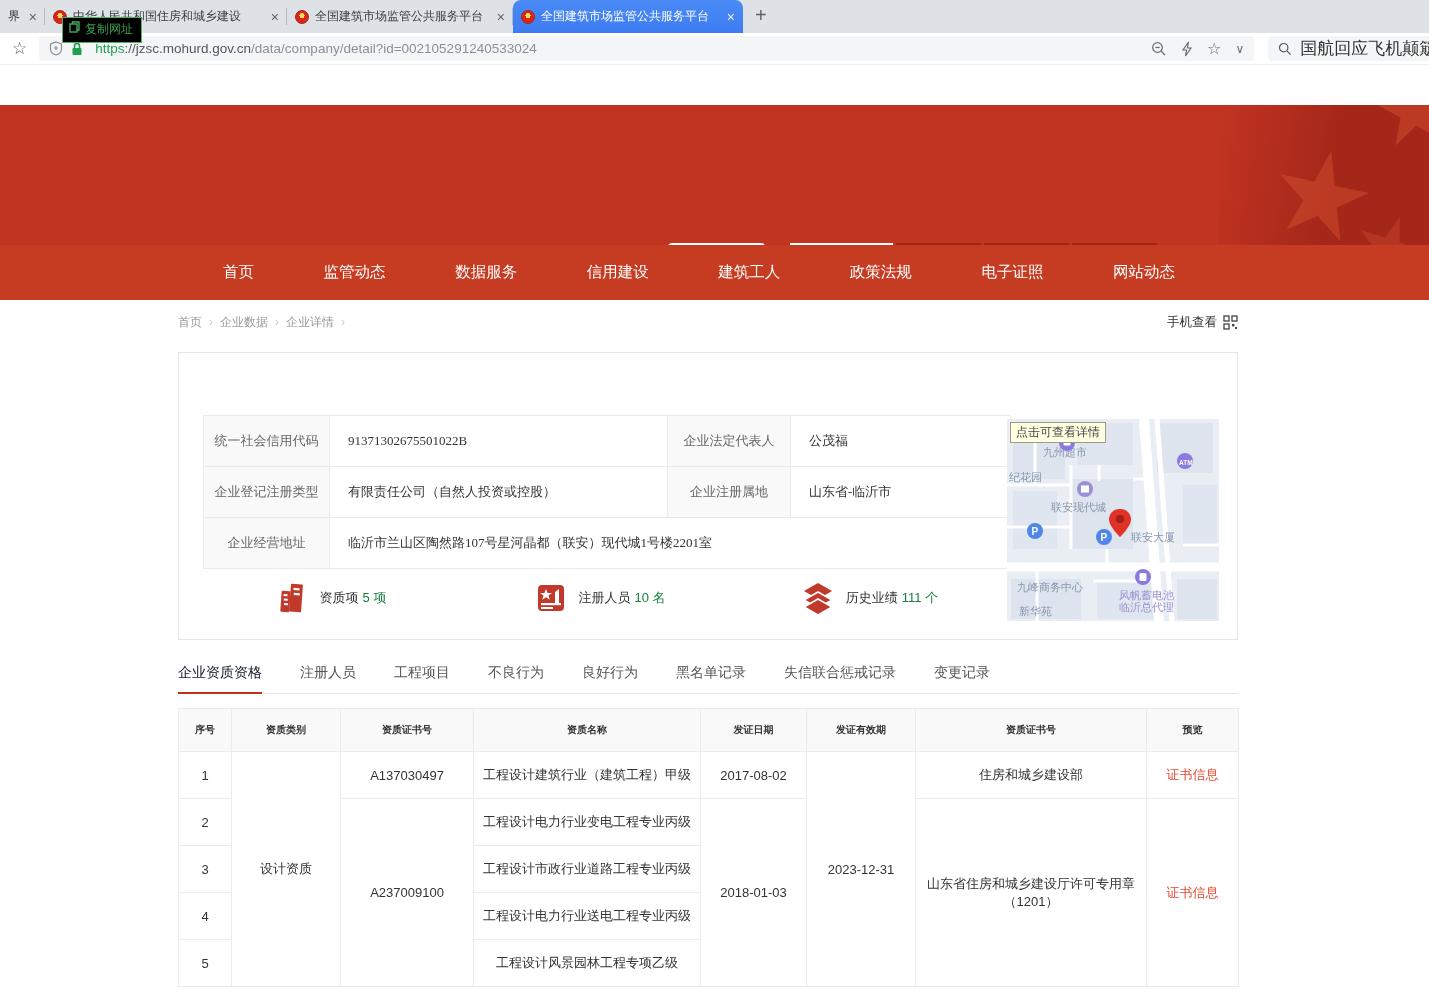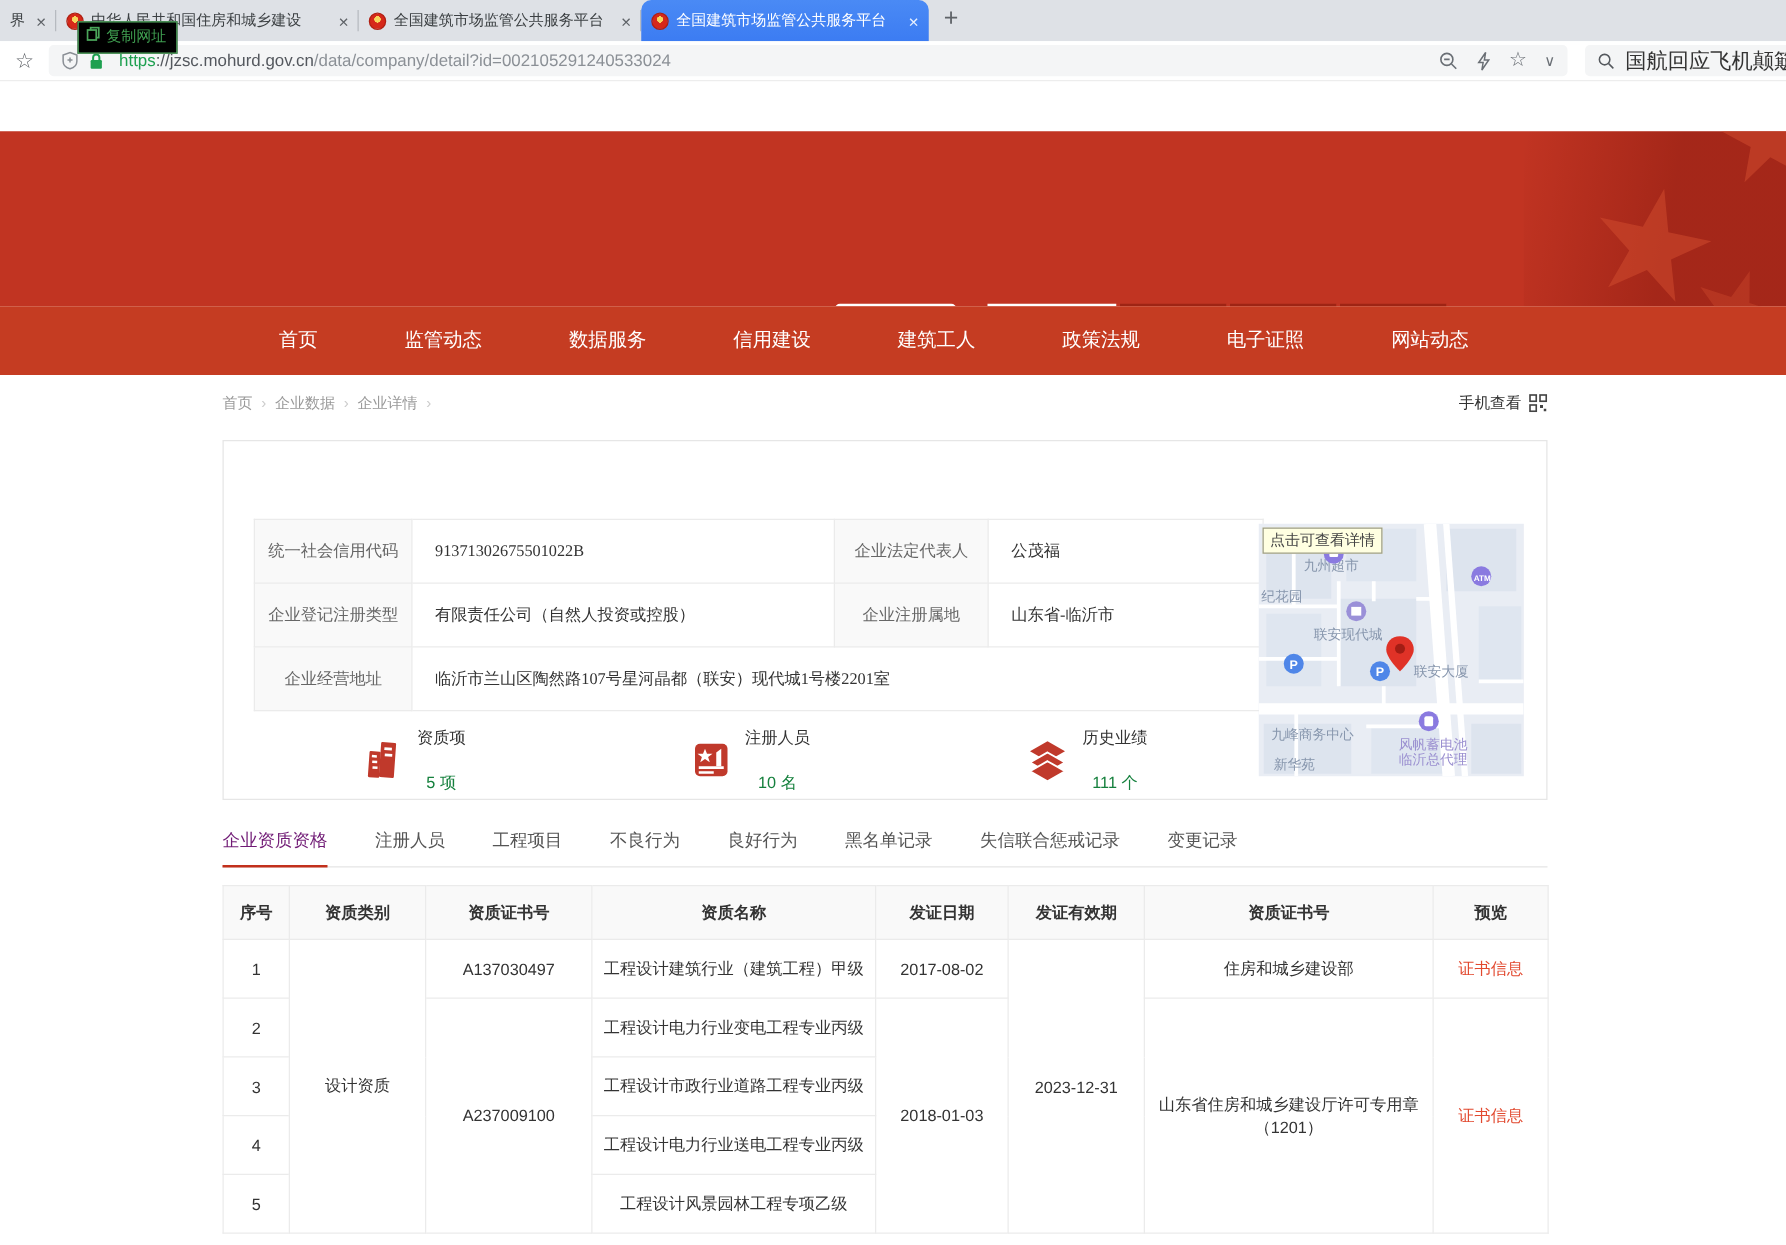--- a/index.html
+++ b/index.html
@@ -63,36 +63,36 @@
   .company-name { font-size:20px; font-weight:bold; color:#333; }
   .company-region { margin-left:auto; font-size:12.5px; color:#333; margin-top:6px; }
 
   .info-table { position:absolute; left:24px; top:62px; width:807px; border-collapse:collapse; table-layout:fixed;font-family:Liberation Serif, serif; }
   .info-table td { border:1px solid #ebebeb; font-size:13px; height:51px; }
   .info-table td.lbl { background:#f9f9f9; color:#666; text-align:center; }
   .info-table td.val { color:#333; padding-left:18px; }
 
   .stats-row { position:absolute; left:18px; top:228px; width:807px; display:flex; }
   .stat { flex:1; display:flex; align-items:center; justify-content:center; gap:11px; }
-  .stat-txt { display:flex; flex-direction:column; gap:18px; }
+  .stat-txt { display:flex; flex-direction:row; gap:4px; }
   .stat-label { font-size:13px; color:#333; }
   .stat-value { font-size:13px; color:#15803d; text-align:center; }
 
   .mapbox { position:absolute; right:18px; top:66px; width:212px; height:202px; background:#eaeef5; overflow:hidden; }
   .map-tip { position:absolute; left:3px; top:3px; z-index:5; background:#ffffe1; border:1px solid #9c9c85; color:#444; font-size:12px; padding:1px 5px; }
 
   
   .dtabs { position:absolute; left:178px; top:664px; width:1060px; display:flex; gap:38px; border-bottom:1px solid #e5e5e5; padding-bottom:11px; }
   .dtab { font-size:14px; color:#555; cursor:pointer; position:relative; white-space:nowrap; }
-  .dtab.active { color:#701a75;text-align:center; }
+  .dtab.active { color:#0f172a;text-align:center; }
   .dtab.active::after { content:""; position:absolute; left:0; right:0; bottom:-12px; height:2px; background:#c2301c; }
 
   
   .qual-table { position:absolute; left:178px; top:708px; width:1060px; border-collapse:collapse; table-layout:fixed; }
-  .qual-table th { background:#f9f9f9; border:1px solid #ebebeb; height:43px; font-size:13px; color:#333; font-weight:bold; }
+  .qual-table th { background:#f9f9f9; border:1px solid #ebebeb; height:43px; font-size:10px; color:#333; font-weight:bold; }
   .qual-table td { border:1px solid #ebebeb; height:47px; font-size:13px; color:#333; text-align:center; padding:4px 8px; }
   .cert-link { color:#e2492f; cursor:pointer; }
 
   svg { display:block; }
 </style>
 </head>
 <body>
 
 <div class="screen">
 

